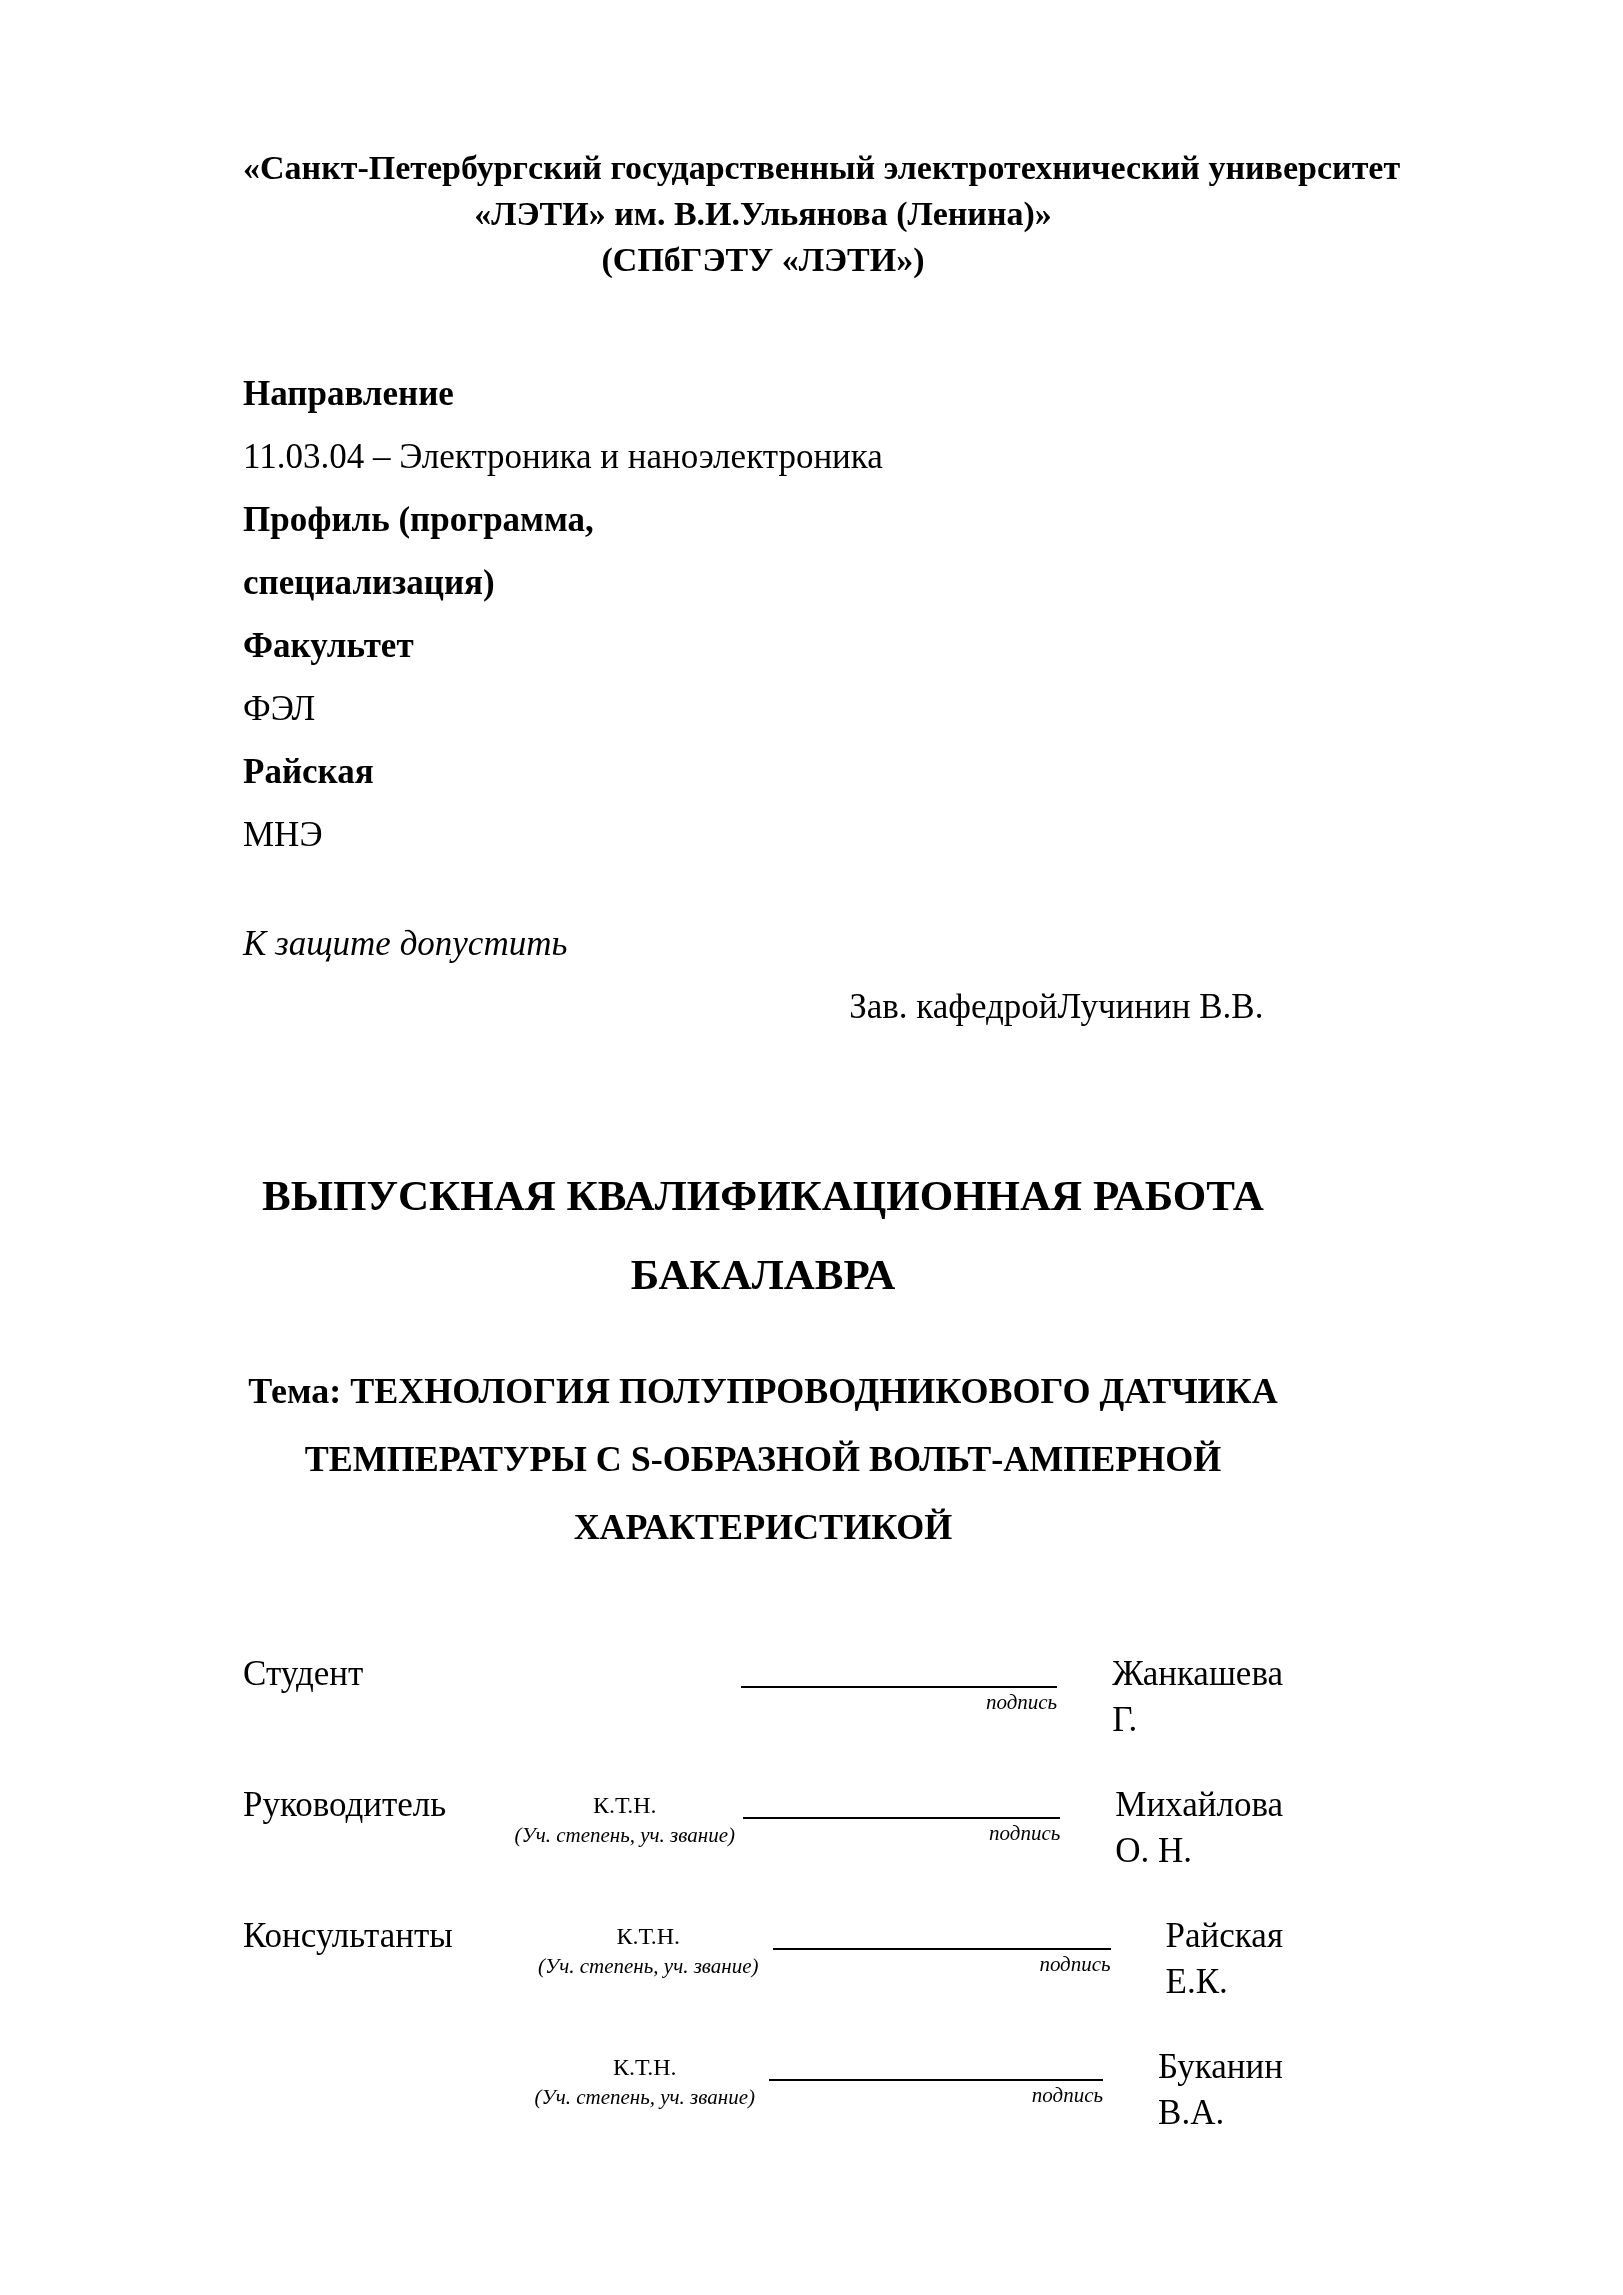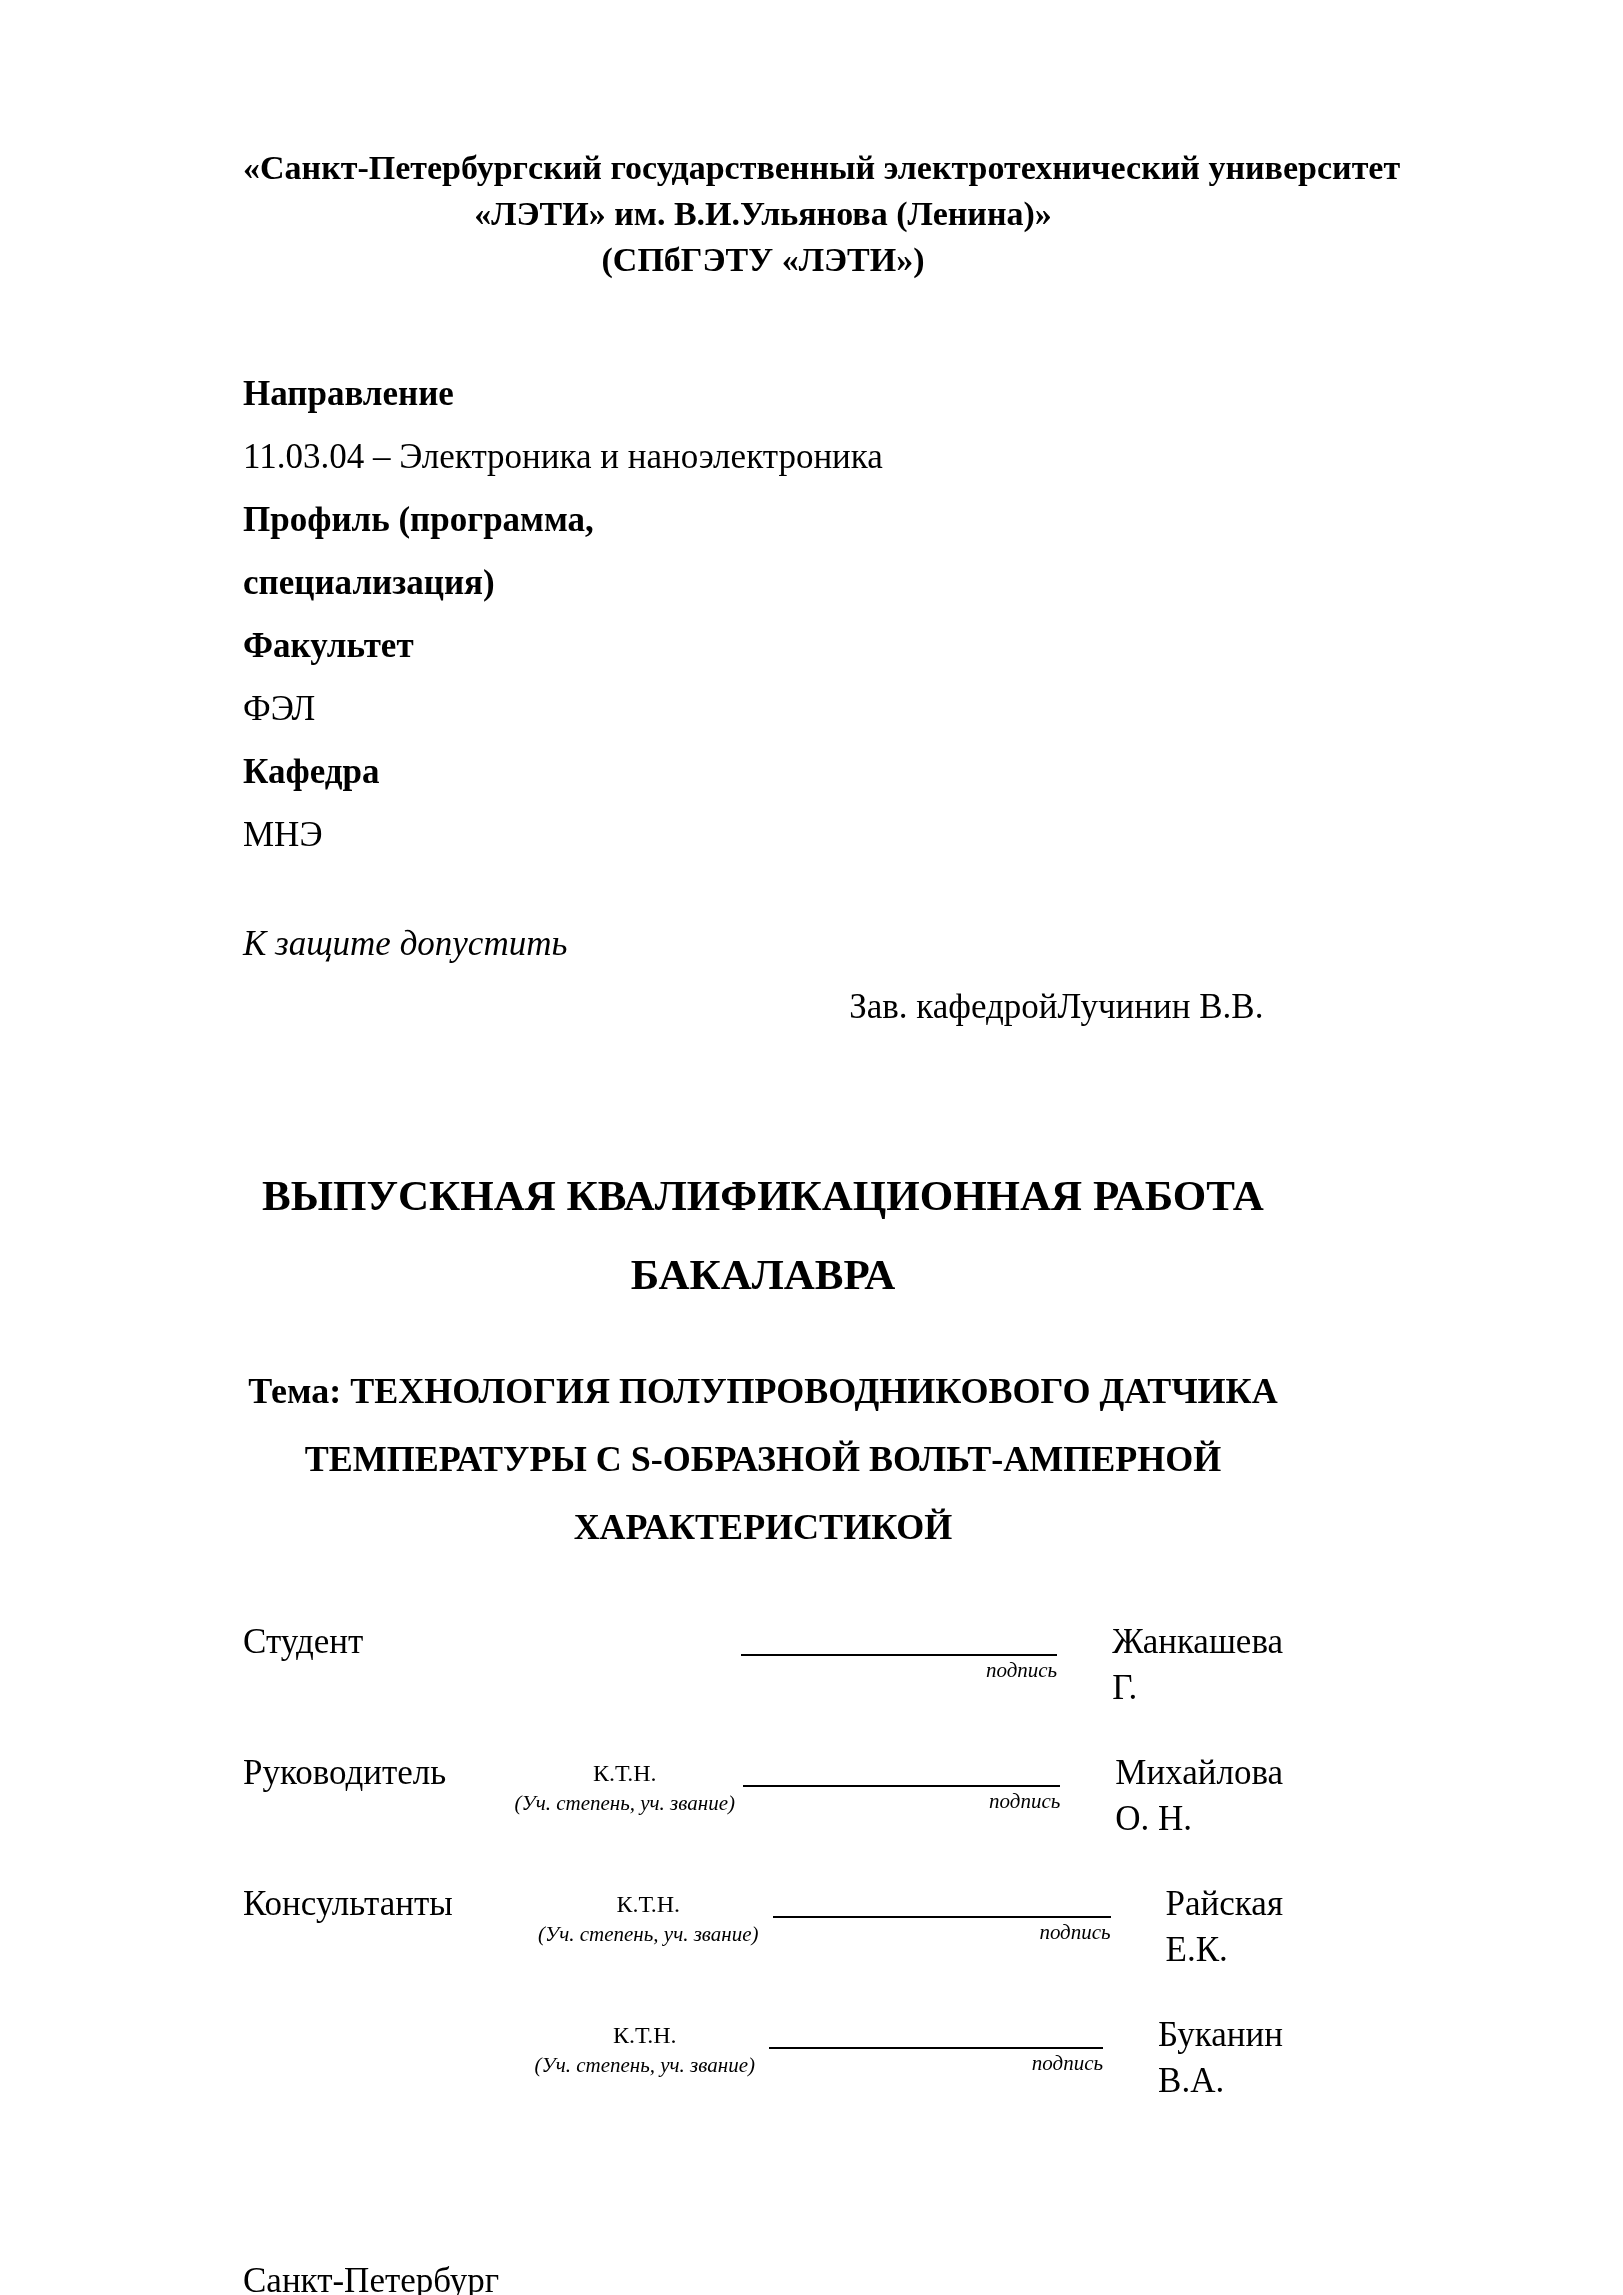--- a/index.html
+++ b/index.html
@@ -66,21 +66,21 @@
   
   .topic {
     margin-top: 43px;
     text-align: center;
     font-weight: bold;
     font-size: 36px;
     line-height: 68px;
   }
 
   
-  .signatures { margin-top: 58px; }
+  .signatures { margin-top: 90px; }
   .sig-row {
     display: flex;
     align-items: flex-start;
     margin-bottom: 39px;
   }
   .sig-role {
     width: 290px;
     font-size: 35px;
     line-height: 46px;
   }
@@ -143,21 +143,21 @@
       <div class="info-value">11.03.04 – Электроника и наноэлектроника</div>
     </div>
     <div class="info-row">
       <div class="info-label">Профиль (программа, специализация)</div>
     </div>
     <div class="info-row">
       <div class="info-label">Факультет</div>
       <div class="info-value">ФЭЛ</div>
     </div>
     <div class="info-row">
-      <div class="info-label">Кафедра</div>
+      <div class="info-label">Райская</div>
       <div class="info-value">МНЭ</div>
     </div>
   </div>
 
   <div class="approval">
     <div class="approval-admit">К защите допустить</div>
     <div class="approval-row">
       <span>Зав. кафедрой</span>
       <span>Лучинин В.В.</span>
     </div>

